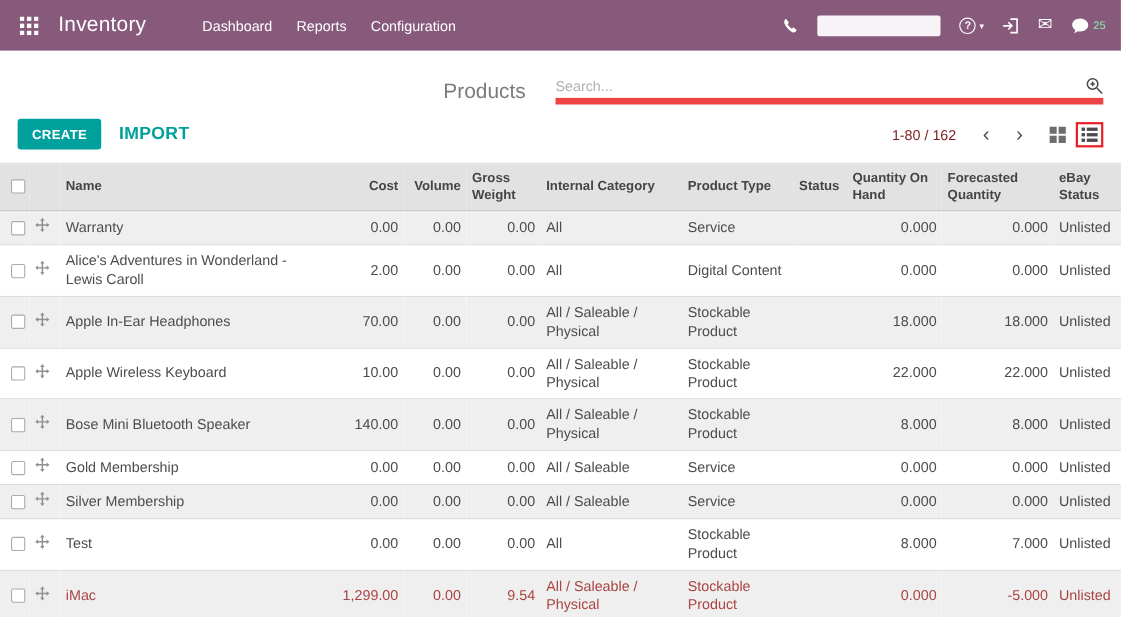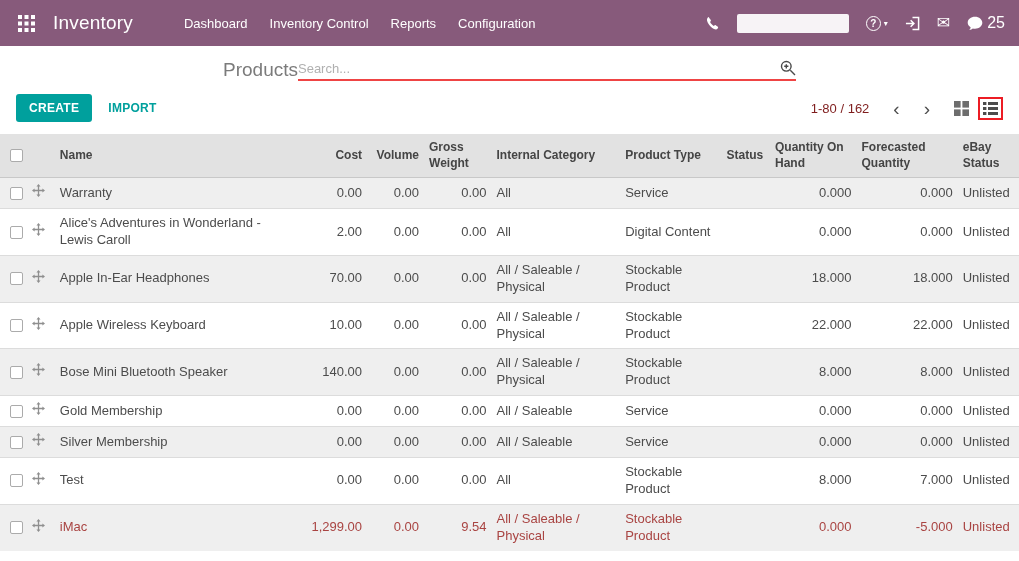--- a/index.html
+++ b/index.html
@@ -14,38 +14,38 @@
   .menu { display: flex; align-items: center; margin-left: 26px; }
   .menu-item { font-size: 13px; padding: 14px 11px; cursor: pointer; white-space: nowrap; }
   .nav-right { margin-left: auto; display: flex; align-items: center; gap: 17px; }
   .redacted-user { width: 112px; height: 19px; background: rgba(255,255,255,.93);
     border-radius: 2px; }
   .q-circle { width: 15px; height: 15px; border: 1.4px solid #fff; border-radius: 50%;
     display: inline-flex; align-items: center; justify-content: center;
     font-size: 10px; font-weight: 700; color: #fff; }
   .caret { font-size: 8px; margin-left: 3px; }
   .icon-btn { display: inline-flex; align-items: center; cursor: pointer; }
-  .msg-count { font-size: 16px; margin-left: 4px; color: #ffffff; text-align: center; }
+  .msg-count { font-size: 10px; margin-left: 4px; color: #86efac; text-align: center; }
   .env-glyph { font-size: 16px; line-height: 1; }
 
   
-  .title-row { display: flex; align-items: flex-end; justify-content: center;
-    padding: 13px 16px 0 16px; }
+  .title-row { display: flex; align-items: flex-end; justify-content: flex-end;
+    padding: 24px 16px 0 16px; }
   .page-title { font-size: 19px; color: #7b7b7b; font-weight: 400; }
   .search-box { width: 498px; display: flex; align-items: center;
-    border-bottom: 2px solid #ef4444; padding-bottom: 3px; }
+    border-bottom: 6px solid #ef4444; padding-bottom: 3px; margin-left: 27px; }
   .search-box input { border: none; outline: none; flex: 1; font-size: 13px;
     color: #4c4c4c; background: transparent; font-family: "Liberation Sans", sans-serif; }
   .search-box input::placeholder { color: #b0b0b0; }
 
   .controls { display: flex; align-items: center; padding: 13px 16px 12px 16px; }
   .btn-create { background: var(--primary, #00A09D); color: #fff; border: none;
     font-size: 12px; font-weight: 700; padding: 7px 13px; border-radius: 3px;
     cursor: pointer; letter-spacing: .3px; font-family: "Liberation Sans", sans-serif; }
-  .link-import { color: var(--primary, #00A09D); font-size: 12px; font-weight: 700;
+  .link-import { color: var(--primary, #00A09D); font-size: 16px; font-weight: 700;
     margin-left: 16px; cursor: pointer; letter-spacing: .3px; }
   .right-cluster { margin-left: auto; display: flex; align-items: center; gap: 8px; }
   .pager-text { font-size: 13px; color: #7f1d1d; margin-right: 8px; }
   .chev { font-size: 19px; color: #4c4c4c; padding: 0 8px; cursor: pointer; line-height: 1; }
   .view-btns { display: flex; align-items: center; gap: 9px; margin-left: 8px; }
   .annotated { border: 2px solid var(--annotation, #EC1C24); padding: 2px 3px;
     display: inline-flex; align-items: center; }
 
   
   table { width: 100%; border-collapse: collapse; table-layout: fixed; }
@@ -84,21 +84,20 @@
         <rect x="6.5" y="6.5" width="4" height="4"></rect>
         <rect x="13" y="6.5" width="4" height="4"></rect>
       <rect x="0" y="13" width="4" height="4"></rect>
         <rect x="6.5" y="13" width="4" height="4"></rect>
         <rect x="13" y="13" width="4" height="4"></rect>
     </svg>
   </span>
   <span class="app-title">Inventory</span>
   <div class="menu">
     <span class="menu-item">Dashboard</span>
-    <span class="menu-item">Inventory Control</span>
     <span class="menu-item">Reports</span>
     <span class="menu-item">Configuration</span>
   </div>
   <div class="nav-right">
     <span class="icon-btn">
       <svg width="15" height="15" viewBox="0 0 16 16" fill="#fff">
         <path d="M3.6 1.1C2.1 2.5 1.4 4.2 3 7.2c1.6 3 4.1 5.4 6.6 6.7 1.9.9 3 .6 4.1-.8.5-.7.4-1.2-.3-1.8l-1.7-1.3c-.6-.5-1.1-.5-1.6 0l-.7.7C8 9.8 6.2 8 5.4 6.4l.6-.7c.5-.6.5-1.1 0-1.7L4.7 2.3c-.5-.7-.7-1.1-1.1-1.2z"></path>
       </svg>
     </span>
     <span class="redacted-user"></span>

